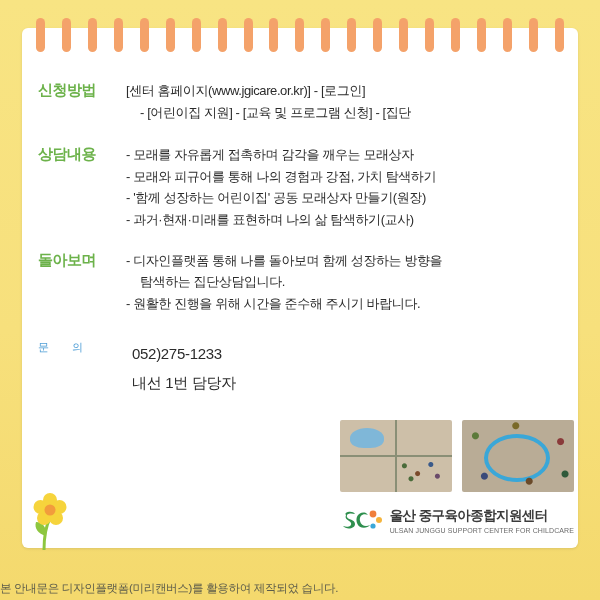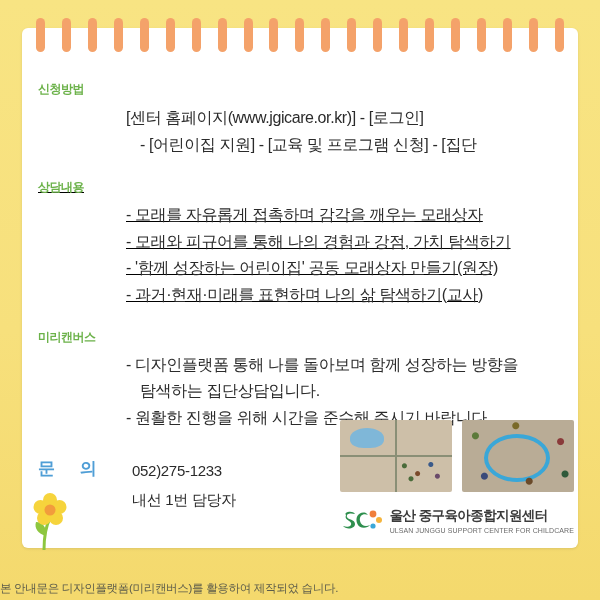--- a/index.html
+++ b/index.html
@@ -58,48 +58,47 @@
     box-sizing: border-box;
     padding: 52px 22px 0 16px;
   }
   .row {
     display: flex;
     align-items: flex-start;
     margin-bottom: 14px;
   }
   .label {
     flex: 0 0 88px;
-    font-size: 12px;
+    font-size: 15px;
     font-weight: bold;
     color: #6cb24a;
     letter-spacing: -0.5px;
     padding-top: 1px;
   }
   .body {
     flex: 1 1 auto;
-    font-size: 16px;
+    font-size: 13px;
     color: #2b2b2b;
     line-height: 1.65;
     letter-spacing: -0.4px;
-    margin-top: 24px;
   }
   .body .line {
     white-space: nowrap;
   }
   .indent {
     padding-left: 14px;
   }
   .sec-apply .body { line-height: 1.7; }
-  .sec-content { margin-top: 20px; text-decoration: underline; }
+  .sec-content { margin-top: 20px; }
   .sec-notice { margin-top: 20px; }
   .sec-contact { margin-top: 26px; }
   .contact-label {
     flex: 0 0 88px;
-    font-size: 17px;
-    font-weight: bold;
+    font-size: 11px;
+    font-weight: normal;
     color: #4f9ed6;
     letter-spacing: 10px;
   }
   .contact-body {
     font-size: 15px;
     color: #2b2b2b;
     line-height: 1.9;
     letter-spacing: -0.3px;
     margin-left: 6px;
   }
@@ -277,21 +276,21 @@
       <div class="label">상담내용</div>
       <div class="body">
         <div class="line">- 모래를 자유롭게 접촉하며 감각을 깨우는 모래상자</div>
         <div class="line">- 모래와 피규어를 통해 나의 경험과 강점, 가치 탐색하기</div>
         <div class="line">- '함께 성장하는 어린이집' 공동 모래상자 만들기(원장)</div>
         <div class="line">- 과거·현재·미래를 표현하며 나의 삶 탐색하기(교사)</div>
       </div>
     </div>
 
     <div class="row sec-notice">
-      <div class="label">미리캔버스</div>
+      <div class="label">돌아보며</div>
       <div class="body">
         <div class="line">- 디자인플랫폼 통해 나를 돌아보며 함께 성장하는 방향을</div>
         <div class="line indent">탐색하는 집단상담입니다.</div>
         <div class="line">- 원활한 진행을 위해 시간을 준수해 주시기 바랍니다.</div>
       </div>
     </div>
 
     <div class="row sec-contact">
       <div class="contact-label">문    의</div>
       <div class="contact-body">

